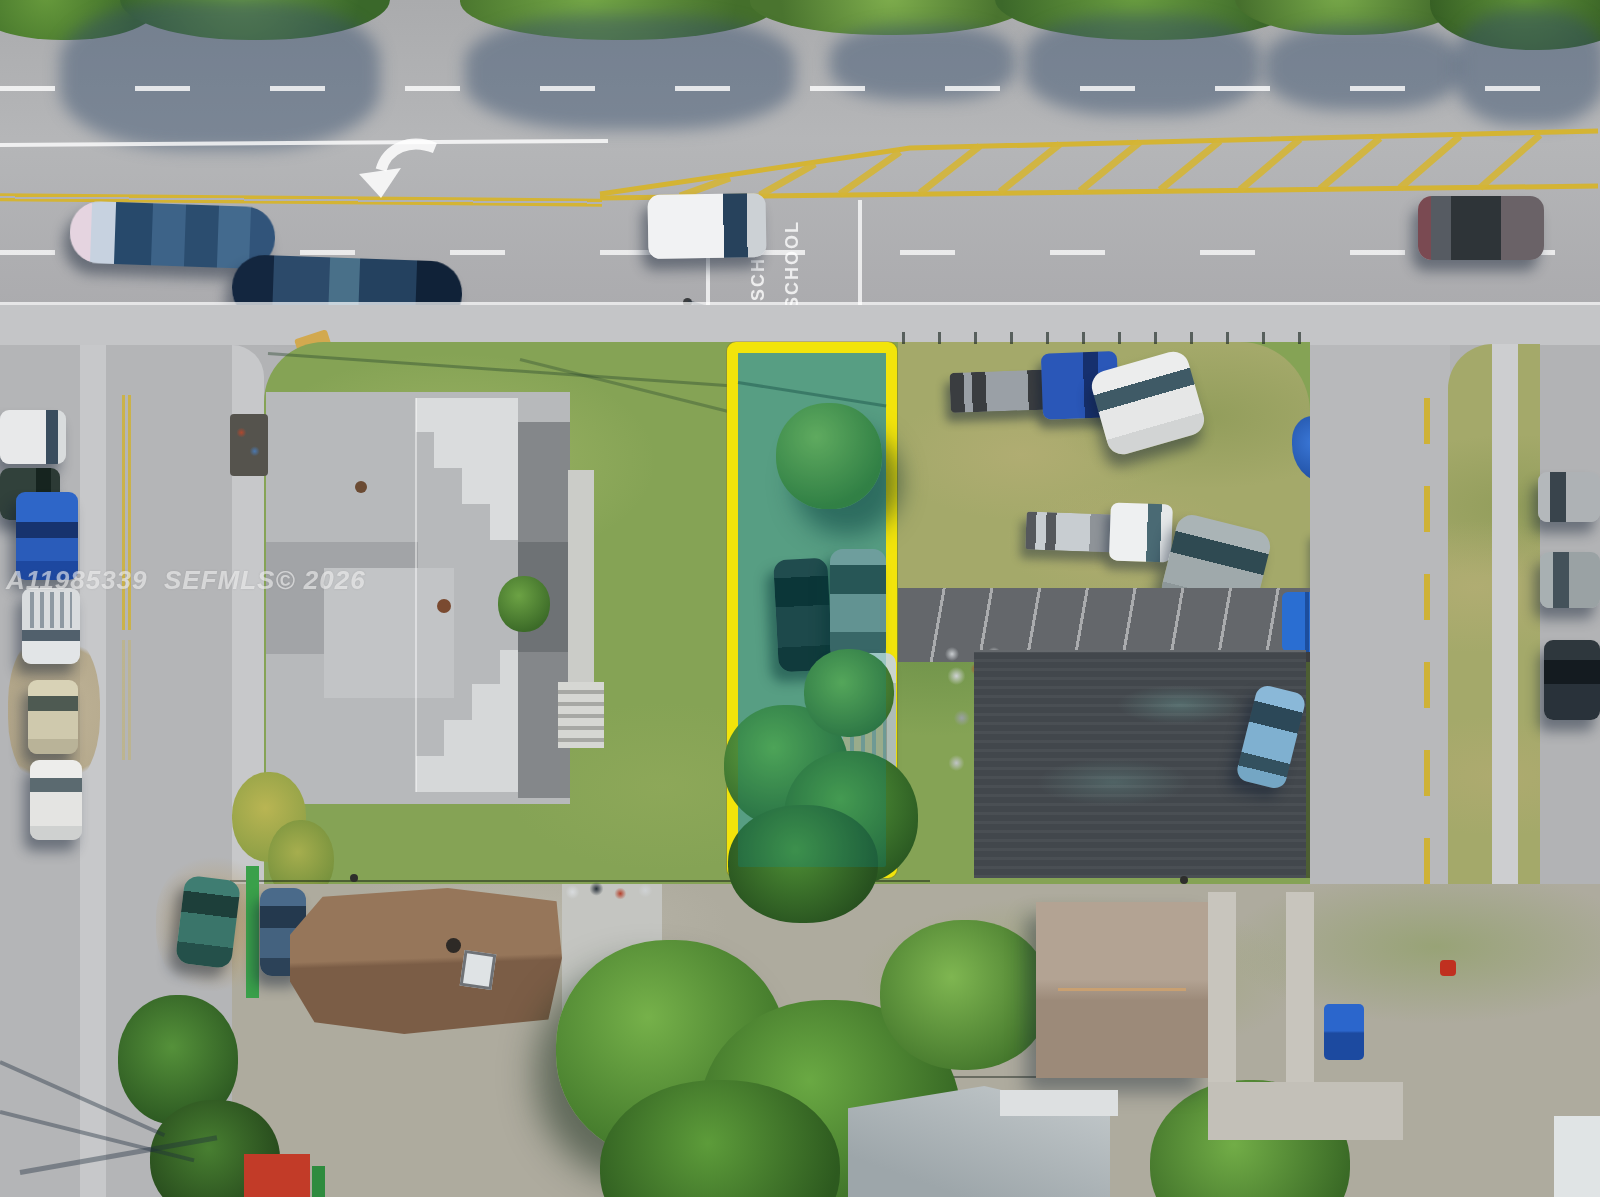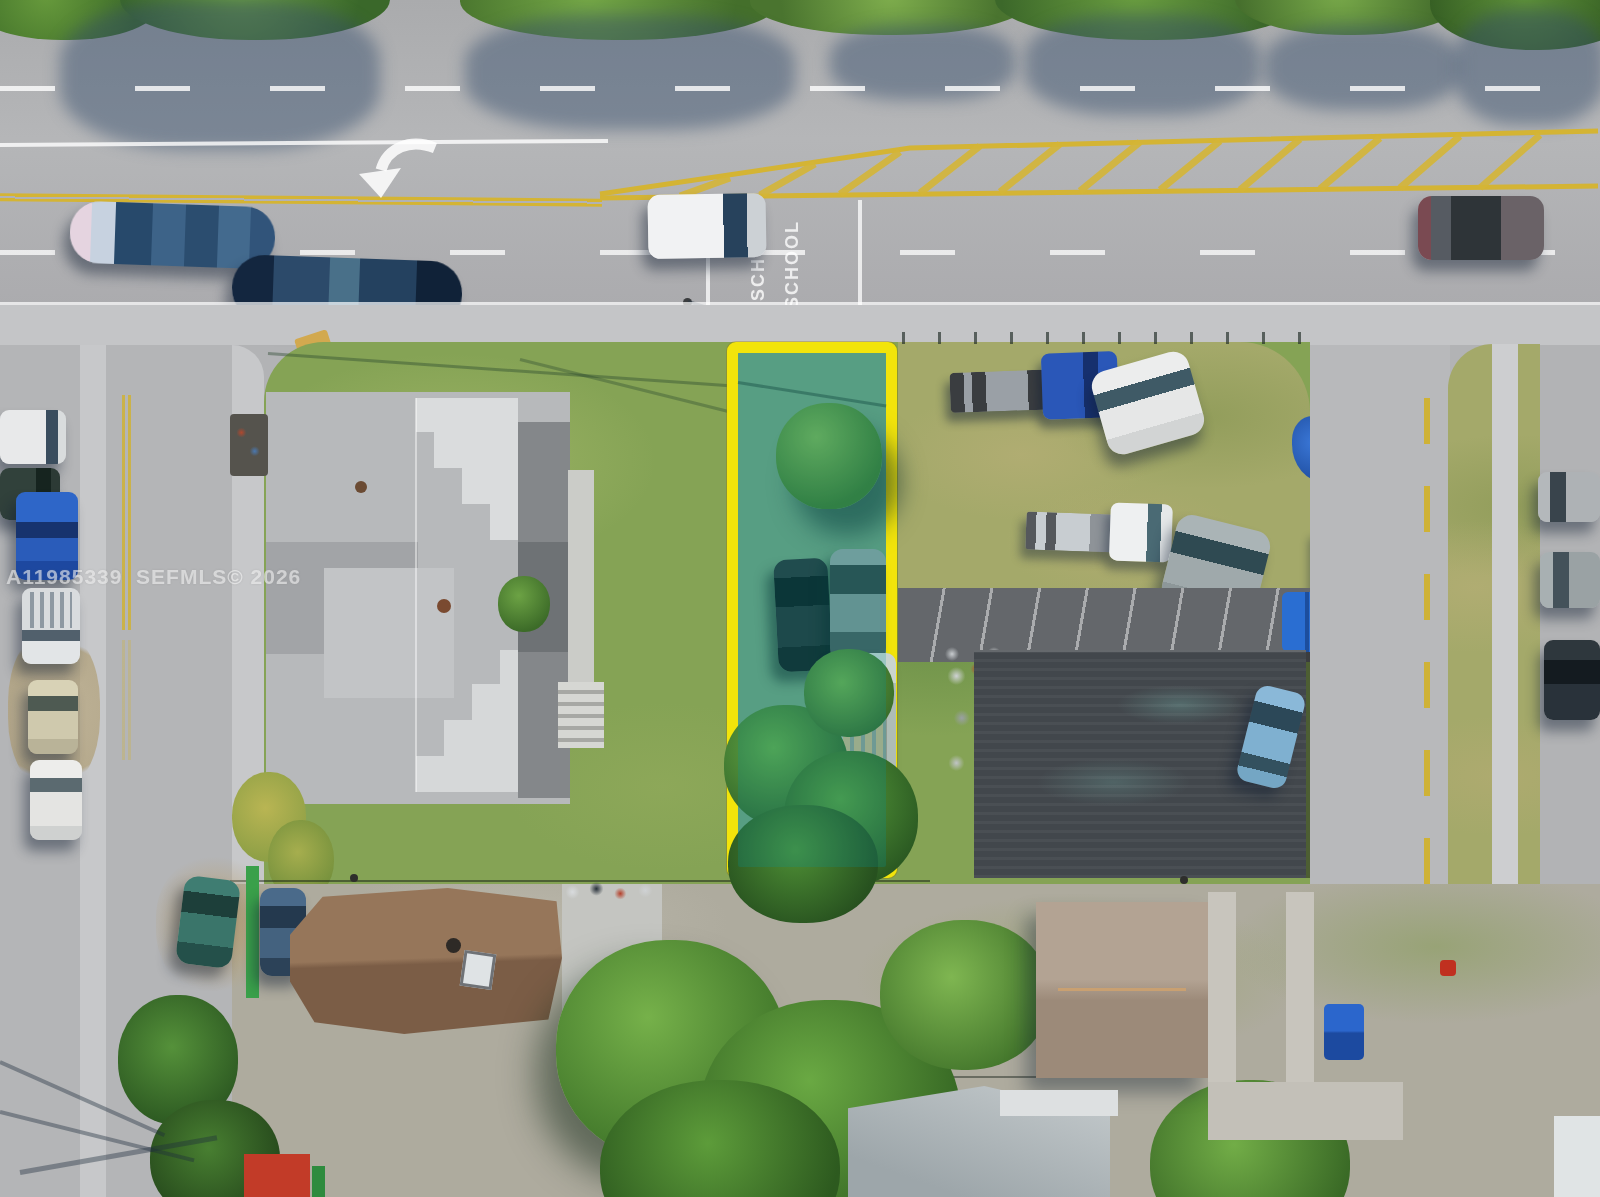--- a/index.html
+++ b/index.html
@@ -14,22 +14,22 @@
       radial-gradient(ellipse 340px 180px at 18% 22%,rgba(196,206,126,.38),transparent 60%),
       radial-gradient(ellipse 300px 160px at 64% 55%,rgba(58,108,48,.30),transparent 60%),
       radial-gradient(ellipse 260px 140px at 38% 82%,rgba(156,176,96,.35),transparent 60%),
       radial-gradient(ellipse 220px 120px at 85% 25%,rgba(130,150,80,.3),transparent 60%);}
   .grass2{background-color:#a4a96a;
     background-image:
       radial-gradient(ellipse 220px 110px at 30% 45%,rgba(188,176,122,.5),transparent 60%),
       radial-gradient(ellipse 260px 120px at 75% 30%,rgba(120,140,70,.4),transparent 60%),
       radial-gradient(ellipse 200px 100px at 55% 80%,rgba(186,172,118,.45),transparent 60%);}
   .watermark{position:absolute;left:6px;top:565px;z-index:60;
-    color:rgba(255,255,255,.55);font-size:21px;font-weight:bold;letter-spacing:1px;
-    text-shadow:0 0 2px rgba(120,120,120,.25);white-space:pre;}
+    color:rgba(255,255,255,.55);font-size:26px;font-weight:bold;letter-spacing:1px;
+    text-shadow:0 0 2px rgba(120,120,120,.25);white-space:pre;font-style:italic;}
   .schooltext{position:absolute;writing-mode:vertical-rl;transform:rotate(180deg);
     color:rgba(255,255,255,.78);font-weight:bold;font-size:18px;letter-spacing:2px;
     font-family:"Liberation Sans",sans-serif;}
   .lot{position:absolute;left:727px;top:342px;width:148px;height:514px;
     border:11px solid #f2e40b;border-radius:9px;background:#70a07a;z-index:40;
     box-shadow:0 0 0 1px rgba(150,120,0,.35);}
   .lot-tint{position:absolute;inset:0;background:rgba(0,150,165,.22);z-index:5;border-radius:2px;}
 </style>
 </head>
 <body>

